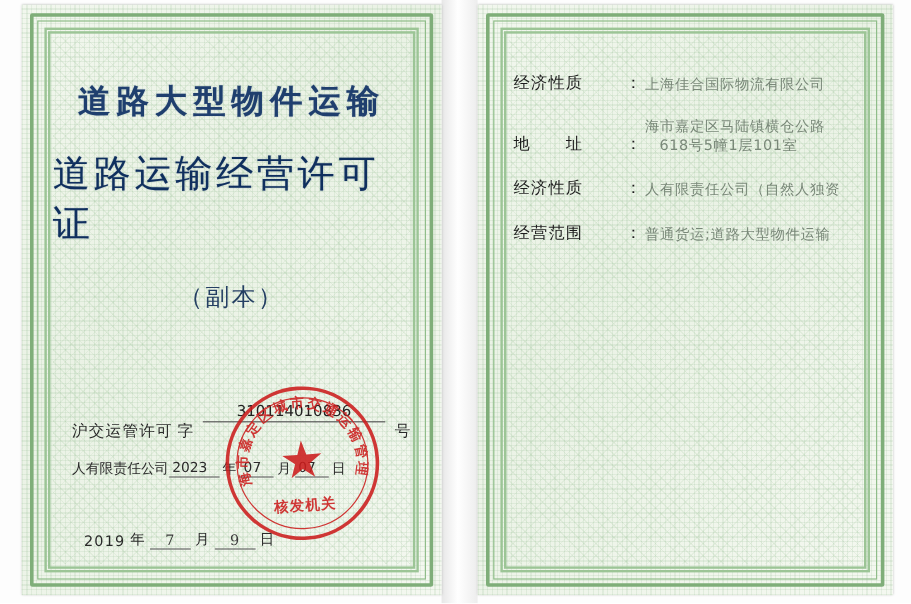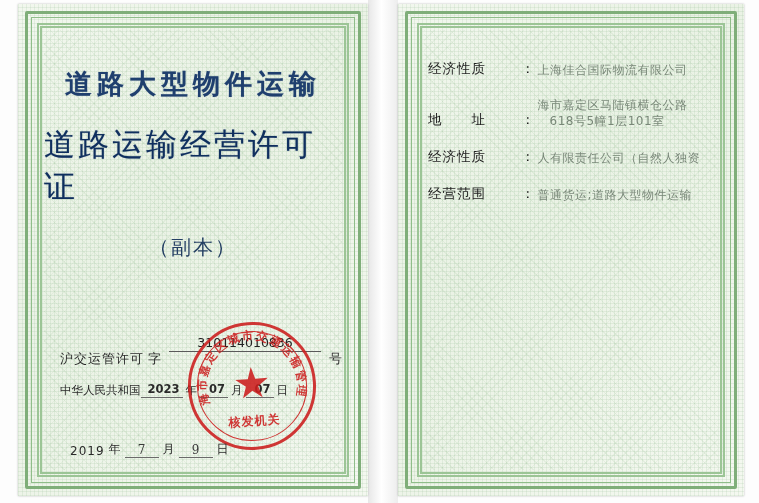--- a/index.html
+++ b/index.html
@@ -128,23 +128,22 @@
   .valid-line {
     display: flex;
     align-items: flex-end;
     margin-top: 14px;
     font-size: 11.5px;
     color: #2a2a2a;
   }
   .valid-line .u {
     border-bottom: 1px solid #6a6a6a;
     min-width: 36px;
-    text-align: right;
+    text-align: left;
     padding: 0 3px 1px 3px;
-    font-weight: bold;
   }
   .valid-line .u.small { min-width: 22px; }
   .valid-line .ch { padding: 0 3px; }
 
   
   .seal {
     position: absolute;
     left: 170px;
     top: 318px;
     width: 122px;
@@ -266,21 +265,21 @@
 
       <div class="field-block">
         <div class="license-line">
           <span class="lbl">沪交运管许可</span>
           <span class="ch" style="padding:0 4px;">字</span>
           <span class="blank">310114010836</span>
           <span class="tail">号</span>
         </div>
 
         <div class="valid-line">
-          <span>中华人民共和国</span>
+          <span>人有限责任公司</span>
           <span class="u">2023</span>
           <span class="ch">年</span>
           <span class="u small">07</span>
           <span class="ch">月</span>
           <span class="u small">07</span>
           <span class="ch">日</span>
         </div>
       </div>
     </div>
 

